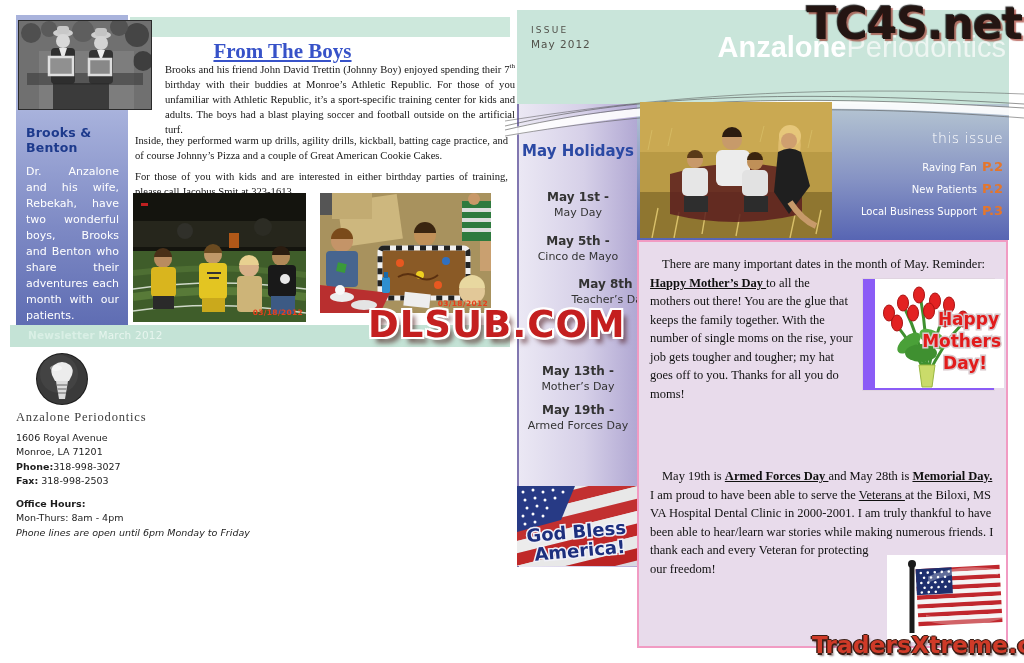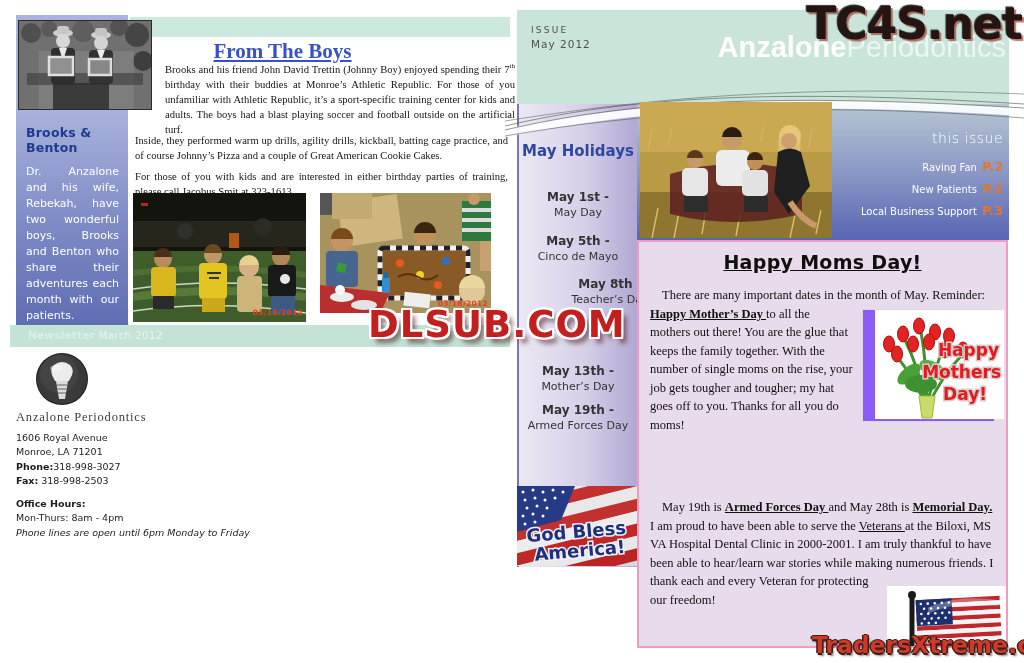--- a/index.html
+++ b/index.html
@@ -370,21 +370,20 @@
   <div class="abs thisissue">
     <div class="ti-head">this issue</div>
     <div class="ti-rows">
       <div class="ti-row"><span>Raving Fan</span><span class="ti-pg">P.2</span></div>
       <div class="ti-row"><span>New Patients</span><span class="ti-pg">P.2</span></div>
       <div class="ti-row"><span>Local Business Support</span><span class="ti-pg">P.3</span></div>
     </div>
   </div>
 
   <div class="abs pink">
-    <div class="moms-title">Happy Moms Day!</div>
 
     <p class="mpara mp1"><span>There are many important dates in the month of May. Reminder: </span><span class="momsimg"><svg width="129" height="109" viewBox="0 0 129 109">
           <rect width="129" height="109" fill="#ffffff"></rect>
           <path d="M52,98 C40,70 28,52 14,38 M52,98 C46,68 40,50 30,30 M52,98 C52,64 50,44 46,22 M52,98 C58,66 64,46 72,28 M52,98 C64,72 76,56 88,44" stroke="#3f9030" stroke-width="3" fill="none"></path>
           <ellipse cx="34" cy="64" rx="14" ry="7" fill="#4aa038" transform="rotate(-40 34 64)"></ellipse>
           <ellipse cx="58" cy="60" rx="15" ry="8" fill="#58b044" transform="rotate(30 58 60)"></ellipse>
           <ellipse cx="46" cy="74" rx="16" ry="9" fill="#3f9030"></ellipse>
           <polygon points="44,86 60,86 57,108 47,108" fill="#cadb6a" stroke="#9ab840"></polygon>
           <g fill="#e32222" stroke="#aa1515" stroke-width="1">
             <ellipse cx="14" cy="34" rx="5.5" ry="8"></ellipse>

